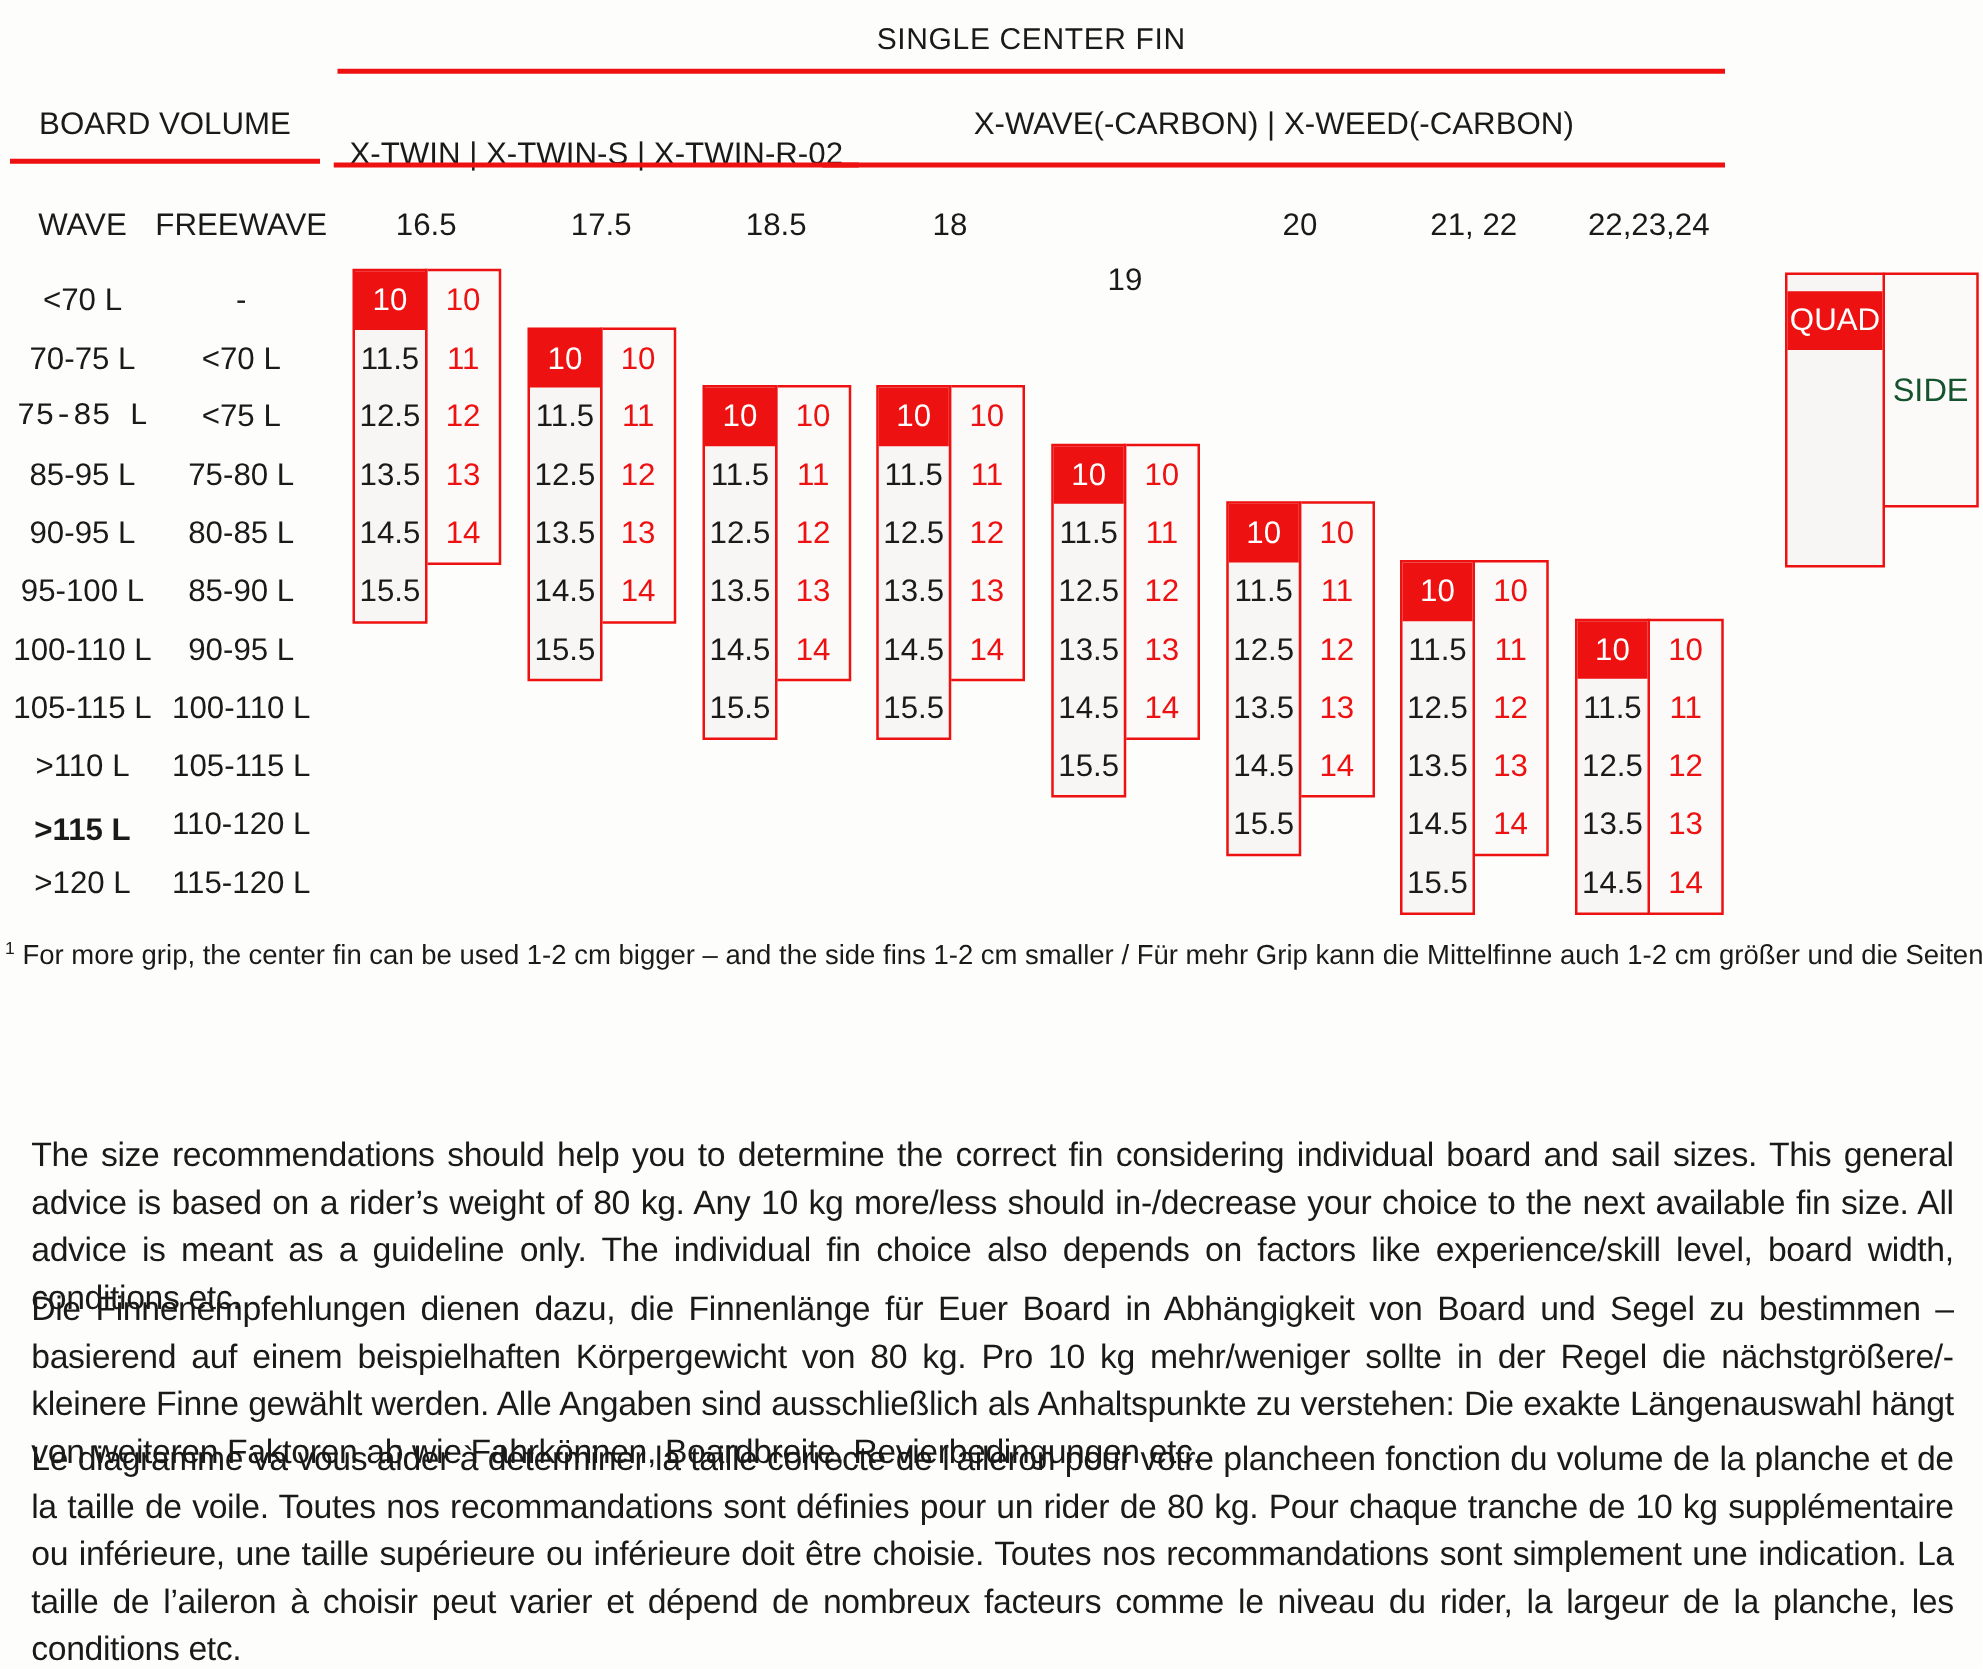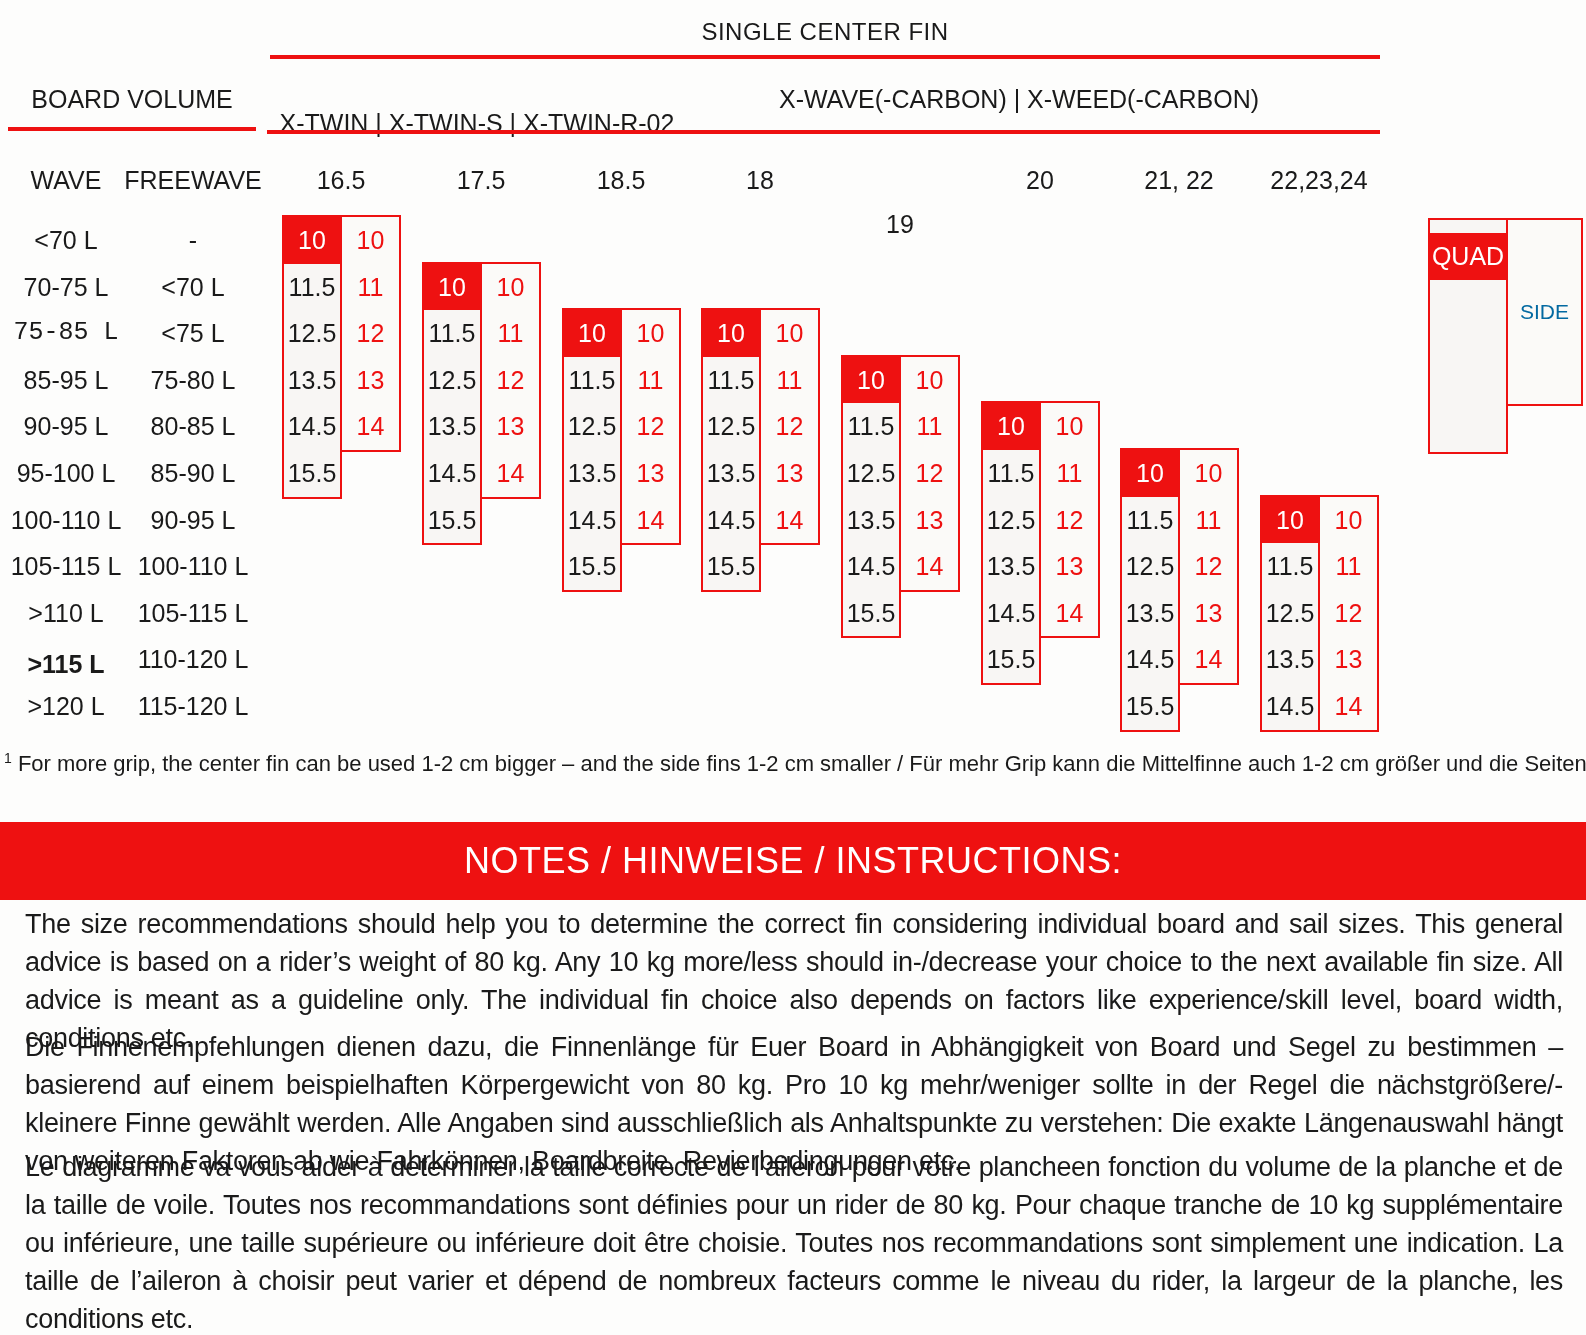--- a/index.html
+++ b/index.html
@@ -19,21 +19,21 @@
   .cell.side-val{color:#ee1111;}
   .row-label{position:absolute;text-align:center;font-size:25px;white-space:nowrap;}
   .col-header{position:absolute;text-align:center;font-size:25px;white-space:nowrap;}
   
   .sf-box{position:absolute;box-sizing:border-box;border:2px solid #ee1111;background:#f8f6f4;}
   .sf-quad{position:absolute;left:0;top:13px;width:100%;height:47px;line-height:47px;background:#ee1111;
            color:#fff;text-align:center;font-size:25px;}
   .sf-tri{position:absolute;left:0;top:47px;width:100%;height:185px;display:flex;align-items:center;
           justify-content:center;font-size:25px;}
   .sf-side{display:flex;align-items:center;justify-content:center;height:100%;
-           color:#0369a1;font-size:21px;}
+           color:#14532d;font-size:26px;}
   .footnote{font-size:22px;white-space:nowrap;}
   .footnote sup{font-size:14px;}
   .banner{position:absolute;left:0;top:822px;width:1586px;height:78px;background:#ee1111;}
   .banner-text{width:100%;line-height:78px;text-align:center;color:#ffffff;font-size:36px;letter-spacing:.5px;}
   .para{position:absolute;left:25px;width:1538px;font-size:27px;line-height:38px;
         text-align:justify;letter-spacing:-.3px;}
 </style>
 </head>
 <body>
 
@@ -208,21 +208,18 @@
         <div class="cell hot" style="top: 0px; height: 46.6px; line-height: 46.6px;">10</div>
         <div class="cell" style="top: 46.6px; height: 46.6px; line-height: 46.6px;">11.5</div>
         <div class="cell" style="top: 93.2px; height: 46.6px; line-height: 46.6px;">12.5</div>
         <div class="cell" style="top: 139.8px; height: 46.6px; line-height: 46.6px;">13.5</div>
         <div class="cell" style="top: 186.4px; height: 46.6px; line-height: 46.6px;">14.5</div>
       </div>
     </div>
 
   <div class="abs footnote" style="left:4px;top:750px;width:1578px;"><sup>1</sup><span> For more grip, the center fin can be used 1-2 cm bigger – and the side fins 1-2 cm smaller / Für mehr Grip kann die Mittelfinne auch 1-2 cm größer und die Seitenfinnen 1-2 cm kleiner gewählt werden.</span></div>
 
-  <div class="banner">
-    <div class="banner-text">NOTES / HINWEISE / INSTRUCTIONS:</div>
-  </div>
 
   <div class="para" style="top:905px;">The size recommendations should help you to determine the correct fin considering individual board and sail sizes. This general advice is based on a rider’s weight of 80 kg. Any 10 kg more/less should in-/decrease your choice to the next available fin size. All advice is meant as a guideline only. The individual fin choice also depends on factors like experience/skill level, board width, conditions etc.</div>
   <div class="para" style="top:1028px;">Die Finnenempfehlungen dienen dazu, die Finnenlänge für Euer Board in Abhängigkeit von Board und Segel zu bestimmen – basierend auf einem beispielhaften Körpergewicht von 80 kg. Pro 10 kg mehr/weniger sollte in der Regel die nächstgrößere/-kleinere Finne gewählt werden. Alle Angaben sind ausschließlich als Anhaltspunkte zu verstehen: Die exakte Längenauswahl hängt von weiteren Faktoren ab wie Fahrkönnen, Boardbreite, Revierbedingungen etc.</div>
   <div class="para" style="top:1148px;">Le diagramme va vous aider à déterminer la taille correcte de l’aileron pour votre plancheen fonction du volume de la planche et de la taille de voile. Toutes nos recommandations sont définies pour un rider de 80 kg. Pour chaque tranche de 10 kg supplémentaire ou inférieure, une taille supérieure ou inférieure doit être choisie. Toutes nos recommandations sont simplement une indication. La taille de l’aileron à choisir peut varier et dépend de nombreux facteurs comme le niveau du rider, la largeur de la planche, les conditions etc.</div>
 
 </div>
 
 </body></html>

